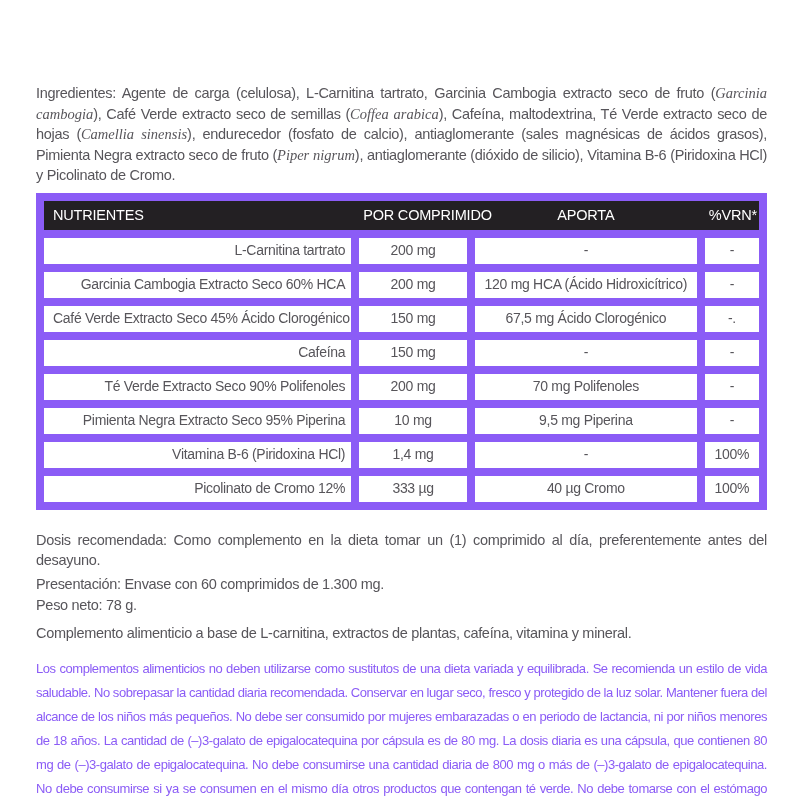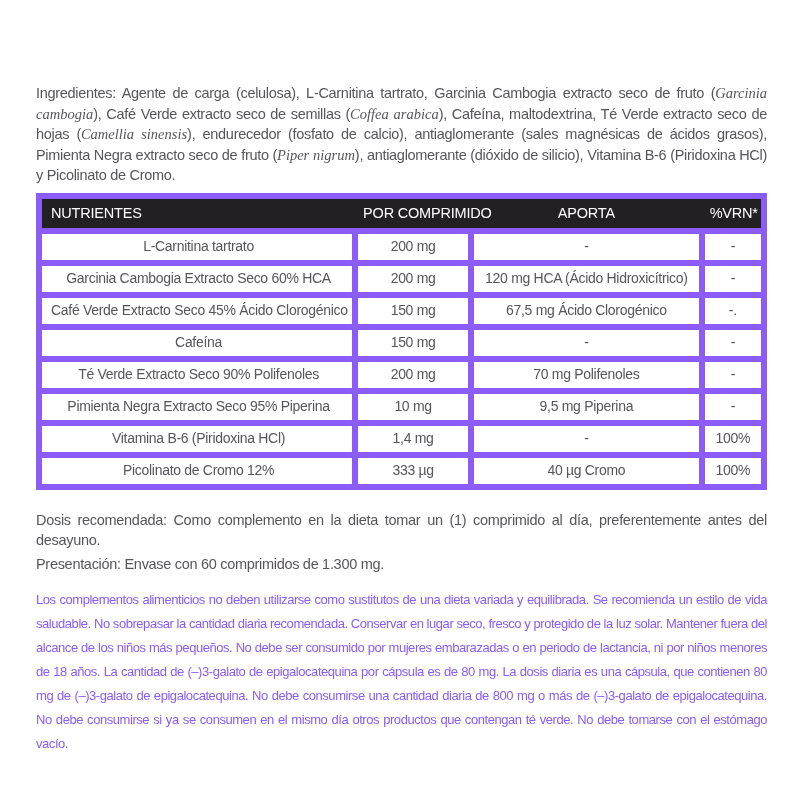--- a/index.html
+++ b/index.html
@@ -36,21 +36,21 @@
     letter-spacing: 0;
   }
   
   table.nutrients {
     width: 100%;
     border-collapse: collapse;
     margin-top: 7px;
     table-layout: fixed;
   }
   table.nutrients, table.nutrients td {
-    border: 6px solid #8b5cf6;
+    border: 8px solid #8b5cf6;
   }
   table.nutrients th {
     background: #232023;
     color: #ffffff;
     font-weight: normal;
     font-size: 14.5px;
     letter-spacing: -0.2px;
     padding: 6px 8px 7px 8px;
     border: 0;
     text-align: center;
@@ -60,21 +60,21 @@
   table.nutrients td {
     font-size: 14px;
     letter-spacing: -0.3px;
     color: #57555a;
     padding: 3px 6px 4px 6px;
     height: 19px;
     text-align: center;
     white-space: nowrap;
     overflow: hidden;
   }
-  table.nutrients td.col0 { text-align: center; padding-left: 9px; margin-top: 48px; }
+  table.nutrients td.col0 { text-align: right; padding-left: 9px; margin-top: 48px; }
   
   .vrn-note {
     margin: 6px 0 0 0;
     font-size: 12.5px;
     line-height: 15px;
     letter-spacing: -0.2px;
     color: #57555a;
   }
   .dosis        { margin-top: 20px; }
   .presentacion { margin-top: 3px; }
@@ -160,16 +160,18 @@
             <td class="col0">Picolinato de Cromo 12%</td>
             <td class="col1">333 µg</td>
             <td class="col2">40 µg Cromo</td>
             <td class="col3">100%</td>
           </tr>
         </tbody>
     </table>
 
     <p class="para justify dosis">Dosis recomendada: Como complemento en la dieta tomar un (1) comprimido al día, preferentemente antes del desayuno.</p>
     <p class="para presentacion">Presentación: Envase con 60 comprimidos de 1.300 mg.</p>
+    <p class="para peso">Peso neto: 78 g.</p>
+    <p class="para complemento">Complemento alimenticio a base de L-carnitina, extractos de plantas, cafeína, vitamina y mineral.</p>
     <p class="fineprint">Los complementos alimenticios no deben utilizarse como sustitutos de una dieta variada y equilibrada. Se recomienda un estilo de vida saludable. No sobrepasar la cantidad diaria recomendada. Conservar en lugar seco, fresco y protegido de la luz solar. Mantener fuera del alcance de los niños más pequeños. No debe ser consumido por mujeres embarazadas o en periodo de lactancia, ni por niños menores de 18 años. La cantidad de (–)3-galato de epigalocatequina por cápsula es de 80 mg. La dosis diaria es una cápsula, que contienen 80 mg de (–)3-galato de epigalocatequina. No debe consumirse una cantidad diaria de 800 mg o más de (–)3-galato de epigalocatequina. No debe consumirse si ya se consumen en el mismo día otros productos que contengan té verde. No debe tomarse con el estómago vacío.</p>
 
   </div>
 </div>
 
 </body></html>

